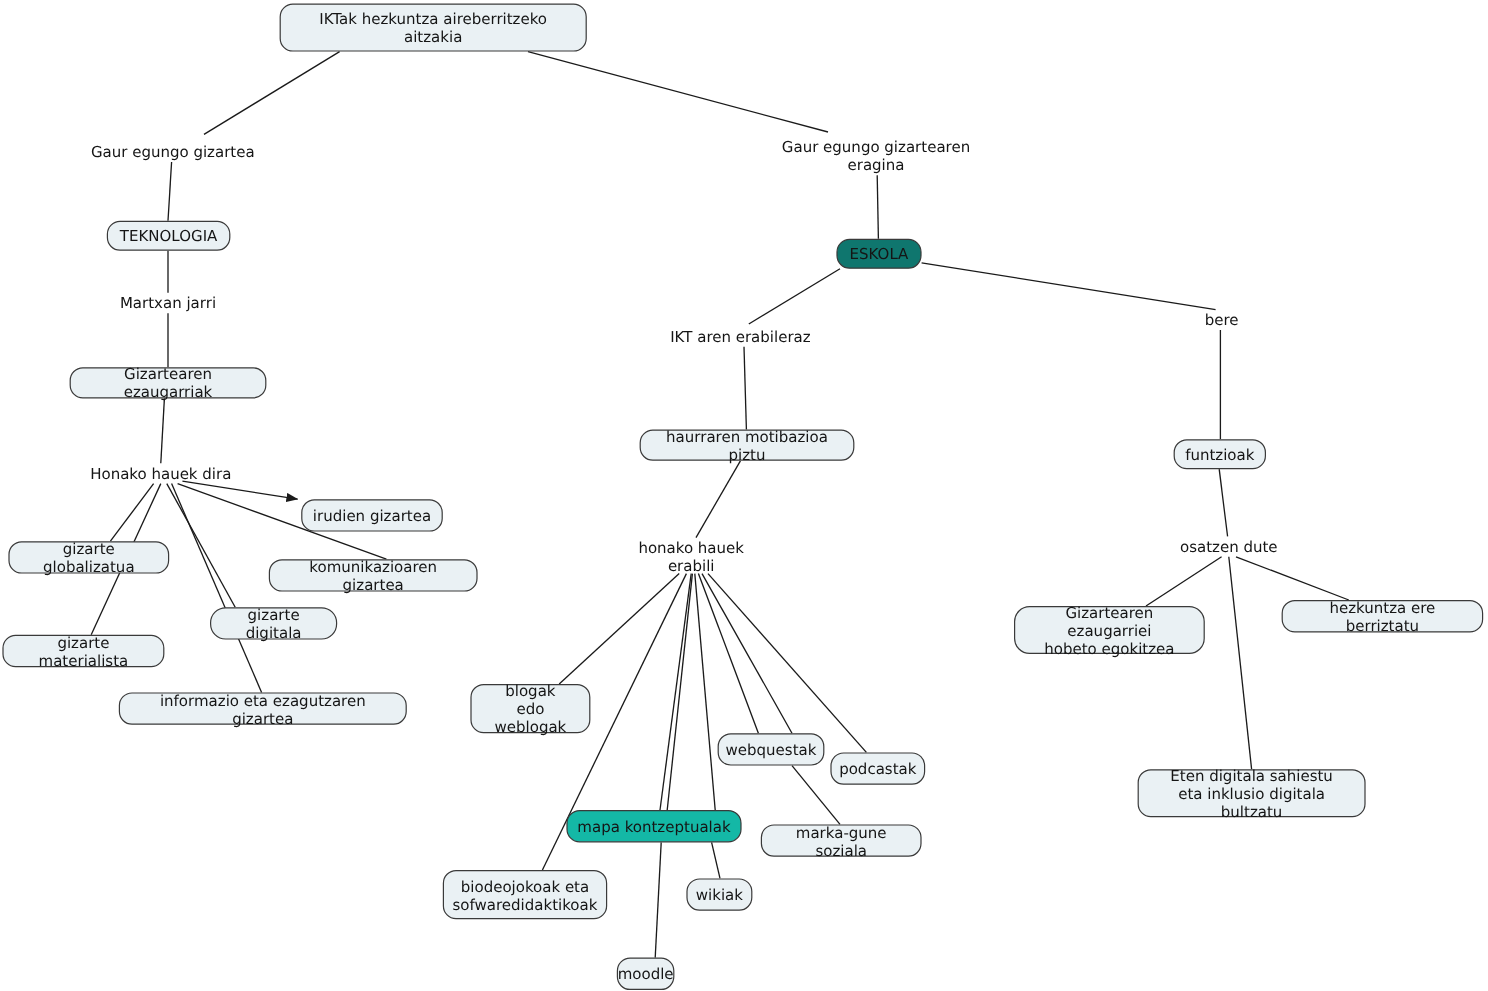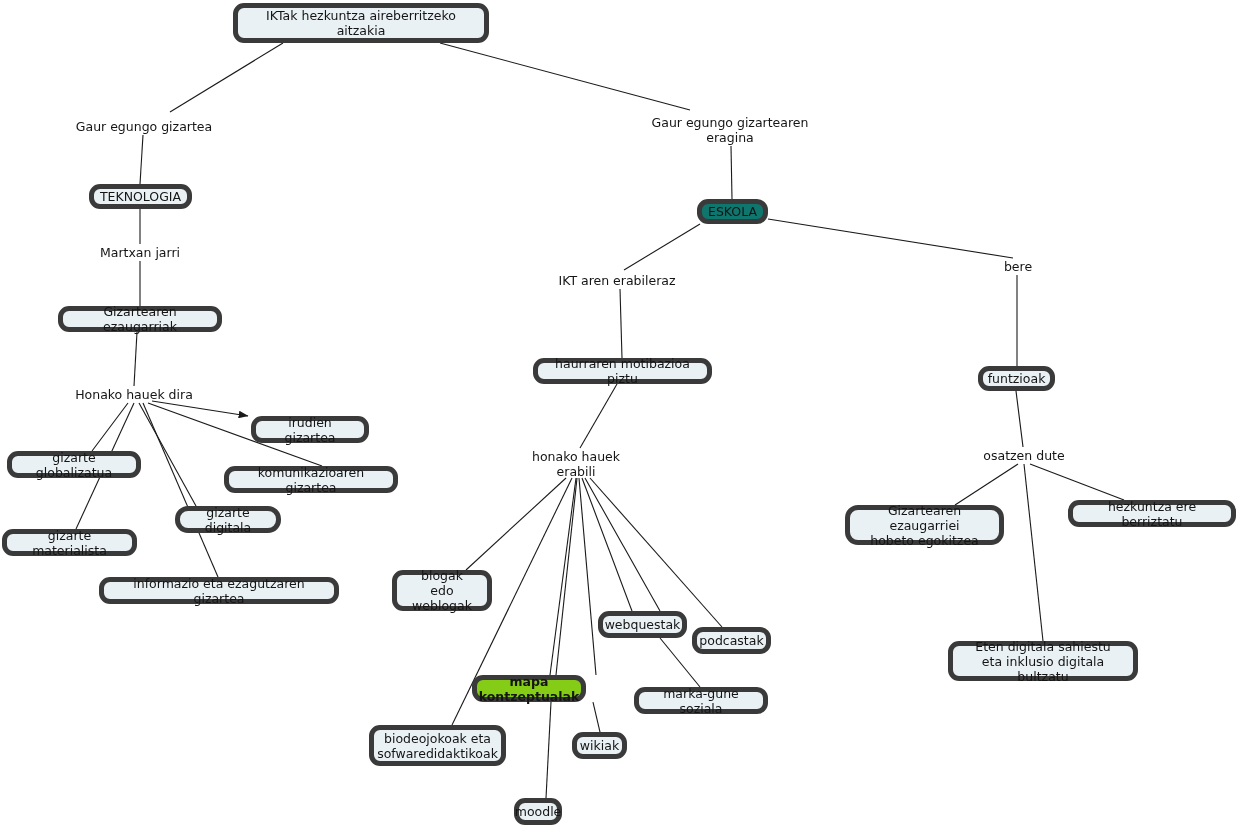--- a/index.html
+++ b/index.html
@@ -23,21 +23,21 @@
     left: 0;
     top: 0;
     width: 1240px;
     height: 826px;
     pointer-events: none;
   }
   .node {
     position: absolute;
     box-sizing: border-box;
     background: #eaf1f4;
-    border: 5px solid #4d7c0f;
+    border: 1px solid #4d7c0f;
     border-radius: 11px;
     color: #151515;
     font-family: "DejaVu Sans", sans-serif;
     font-size: 12.5px;
     line-height: 15px;
     display: flex;
     align-items: center;
     justify-content: center;
     text-align: center;
     padding: 0 7px;
@@ -127,21 +127,21 @@
       <div class="node" style="left: 175px; top: 506px; width: 106px; height: 27px; background: rgb(234, 241, 244); border-color: rgb(58, 58, 58); color: rgb(21, 21, 21); border-radius: 13px;">gizarte digitala</div>
       <div class="node" style="left: 251px; top: 416px; width: 118px; height: 27px; background: rgb(234, 241, 244); border-color: rgb(58, 58, 58); color: rgb(21, 21, 21);">irudien gizartea</div>
       <div class="node" style="left: 224px; top: 466px; width: 174px; height: 27px; background: rgb(234, 241, 244); border-color: rgb(58, 58, 58); color: rgb(21, 21, 21);">komunikazioaren gizartea</div>
       <div class="node" style="left: 99px; top: 577px; width: 240px; height: 27px; background: rgb(234, 241, 244); border-color: rgb(58, 58, 58); color: rgb(21, 21, 21);">informazio eta ezagutzaren gizartea</div>
       <div class="node" style="left: 697px; top: 199px; width: 71px; height: 25px; background: #0f766e; border-color: rgb(58, 58, 58); color: rgb(21, 21, 21);">ESKOLA</div>
       <div class="node" style="left: 533px; top: 358px; width: 179px; height: 26px; background: rgb(234, 241, 244); border-color: rgb(58, 58, 58); color: rgb(21, 21, 21);">haurraren motibazioa piztu</div>
       <div class="node" style="left: 392px; top: 570px; width: 100px; height: 41px; background: rgb(234, 241, 244); border-color: rgb(58, 58, 58); color: rgb(21, 21, 21);">blogak
 edo weblogak</div>
       <div class="node" style="left: 369px; top: 725px; width: 137px; height: 41px; background: rgb(234, 241, 244); border-color: rgb(58, 58, 58); color: rgb(21, 21, 21);">biodeojokoak eta
 sofwaredidaktikoak</div>
-      <div class="node" style="left: 472px; top: 675px; width: 114px; height: 27px; background: #84cc16; border-color: rgb(58, 58, 58); color: rgb(21, 21, 21); font-weight: bold;">mapa kontzeptualak</div>
+      <div class="node" style="left: 472px; top: 675px; width: 146px; height: 27px; background: #14b8a6; border-color: rgb(58, 58, 58); color: rgb(21, 21, 21);">mapa kontzeptualak</div>
       <div class="node" style="left: 514px; top: 798px; width: 48px; height: 27px; background: rgb(234, 241, 244); border-color: rgb(58, 58, 58); color: rgb(21, 21, 21);">moodle</div>
       <div class="node" style="left: 572px; top: 732px; width: 55px; height: 27px; background: rgb(234, 241, 244); border-color: rgb(58, 58, 58); color: rgb(21, 21, 21);">wikiak</div>
       <div class="node" style="left: 598px; top: 611px; width: 89px; height: 27px; background: rgb(234, 241, 244); border-color: rgb(58, 58, 58); color: rgb(21, 21, 21);">webquestak</div>
       <div class="node" style="left: 692px; top: 627px; width: 79px; height: 27px; background: rgb(234, 241, 244); border-color: rgb(58, 58, 58); color: rgb(21, 21, 21);">podcastak</div>
       <div class="node" style="left: 634px; top: 687px; width: 134px; height: 27px; background: rgb(234, 241, 244); border-color: rgb(58, 58, 58); color: rgb(21, 21, 21);">marka-gune soziala</div>
       <div class="node" style="left: 978px; top: 366px; width: 77px; height: 25px; background: rgb(234, 241, 244); border-color: rgb(58, 58, 58); color: rgb(21, 21, 21);">funtzioak</div>
       <div class="node" style="left: 845px; top: 505px; width: 159px; height: 40px; background: rgb(234, 241, 244); border-color: rgb(58, 58, 58); color: rgb(21, 21, 21); border-radius: 13px;">Gizartearen ezaugarriei
 hobeto egokitzea</div>
       <div class="node" style="left: 1068px; top: 500px; width: 168px; height: 27px; background: rgb(234, 241, 244); border-color: rgb(58, 58, 58); color: rgb(21, 21, 21);">hezkuntza ere berriztatu</div>
       <div class="node" style="left: 948px; top: 641px; width: 190px; height: 40px; background: rgb(234, 241, 244); border-color: rgb(58, 58, 58); color: rgb(21, 21, 21);">Eten digitala sahiestu

